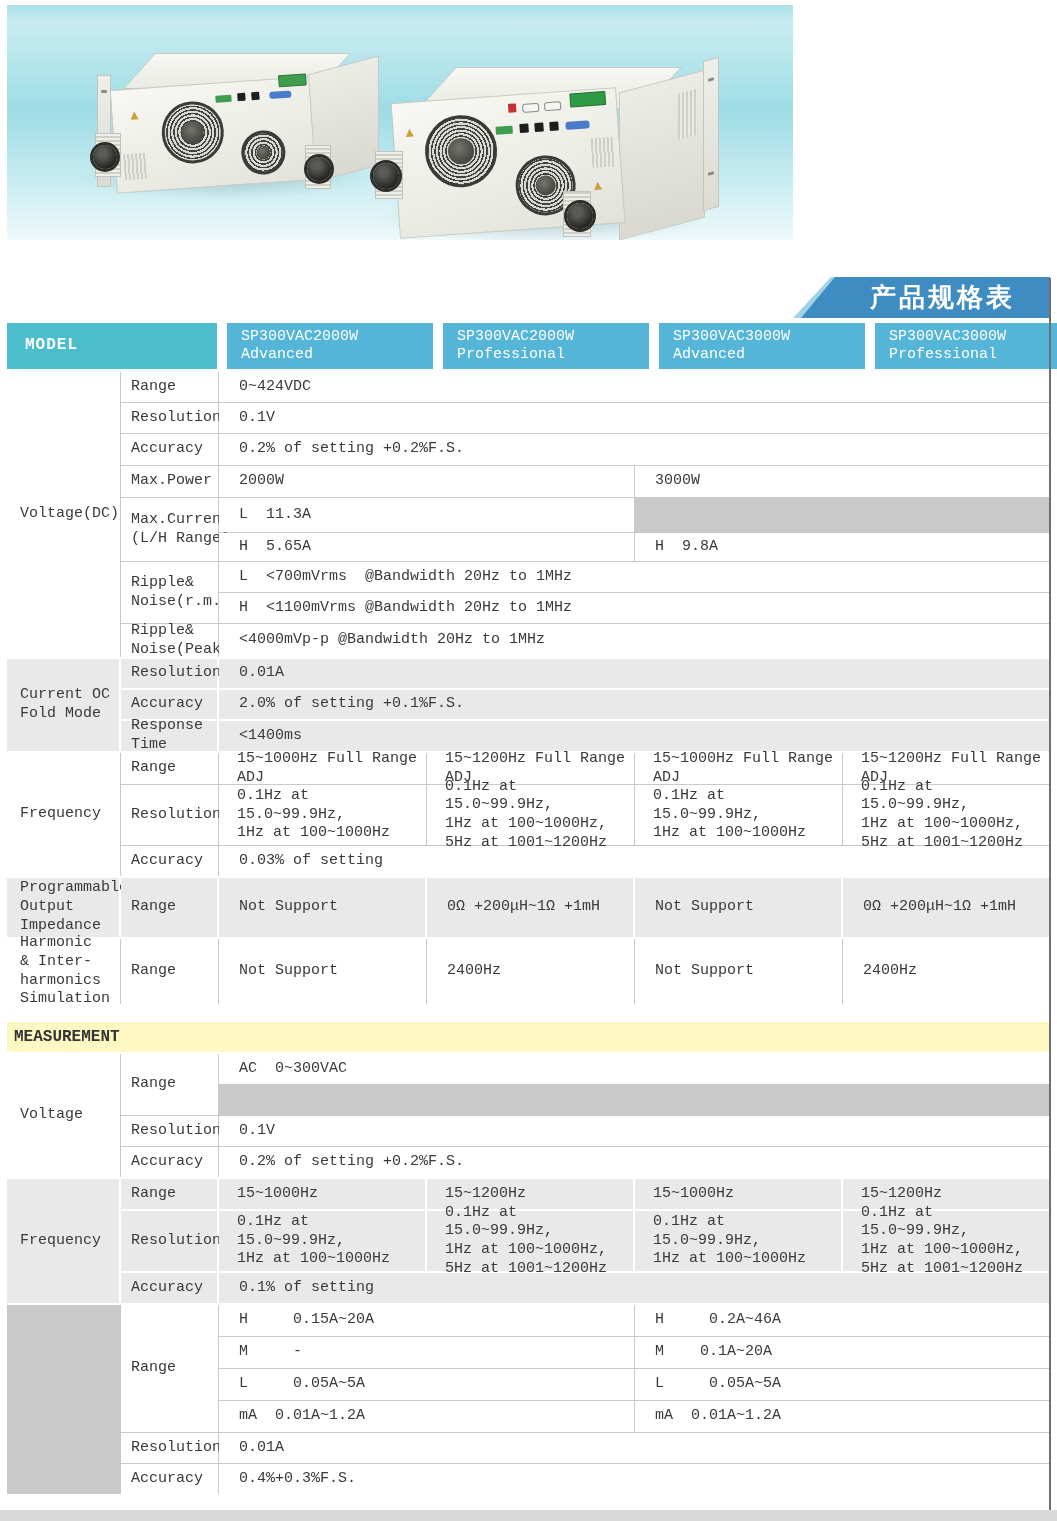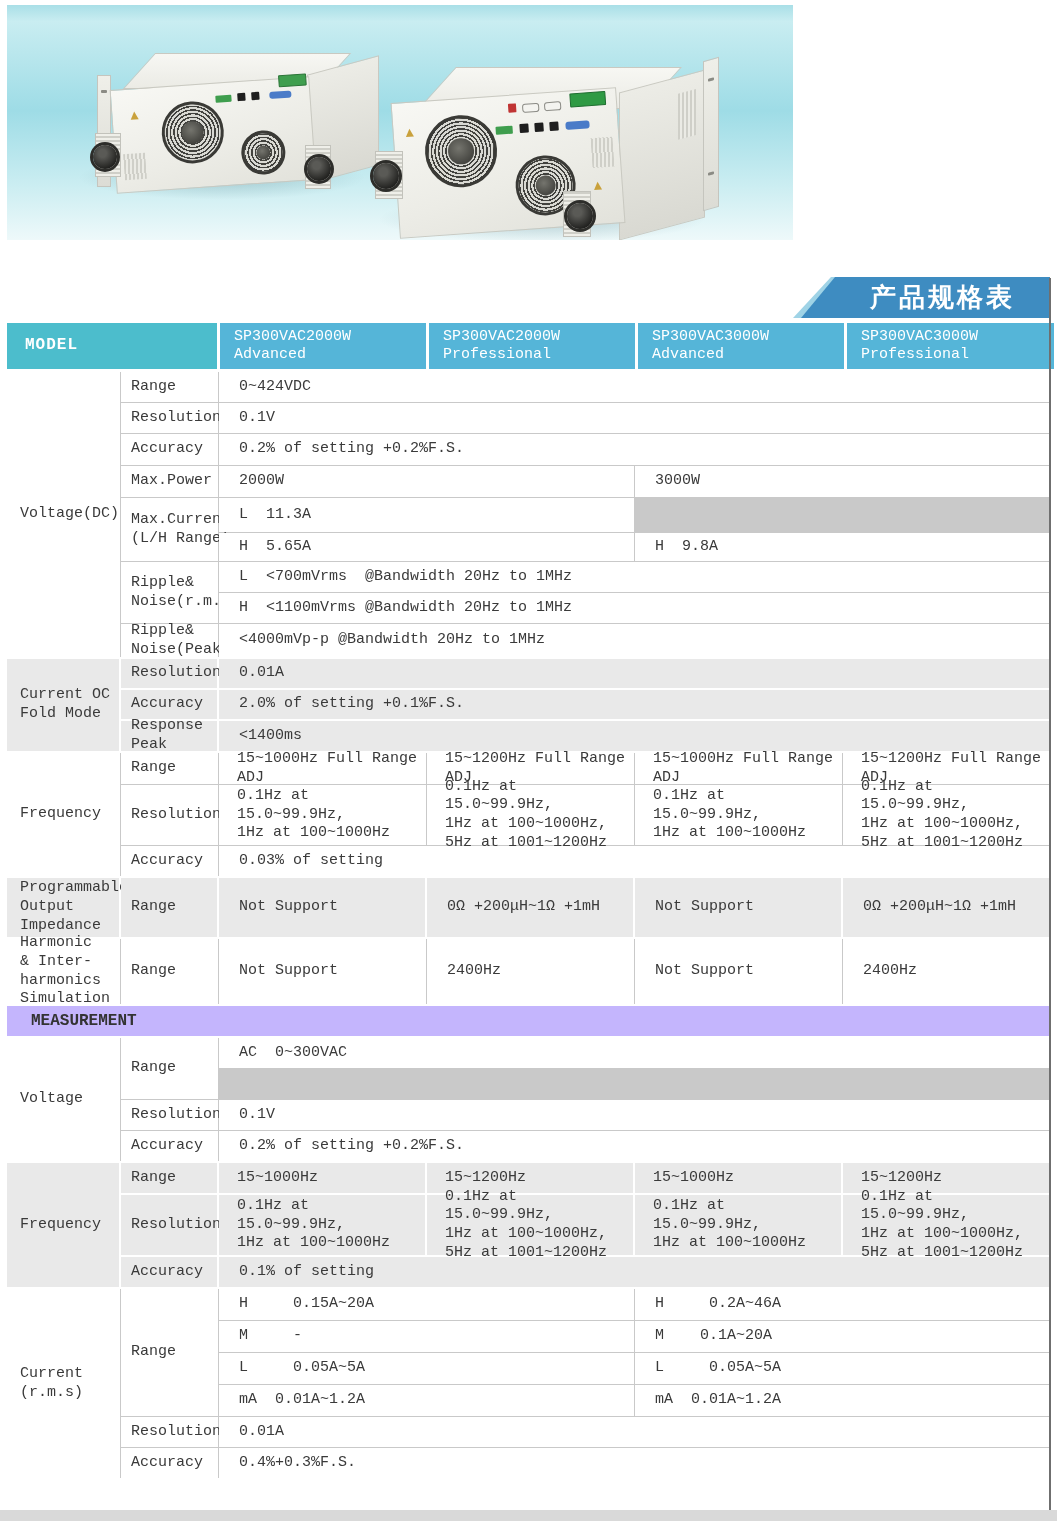--- a/index.html
+++ b/index.html
@@ -32,36 +32,36 @@
   #banner{position:absolute;left:793px;top:277px;width:257px;height:41px;}
   #banner .edge{position:absolute;left:0;top:0;width:100%;height:100%;background:#9fd3e6;
         clip-path:polygon(38px 0,54px 0,13px 100%,0 100%);}
   #banner .main{position:absolute;left:8px;top:0;width:249px;height:100%;background:#3e8cc1;
         clip-path:polygon(34px 0,100% 0,100% 100%,0 100%);
         display:flex;align-items:center;justify-content:center;box-sizing:border-box;padding-left:34px;}
   #banner .main span{color:#fff;font-size:26px;font-weight:bold;letter-spacing:3px;}
 
   
   #spec{position:absolute;left:7px;top:323px;width:1043px;}
-  #mrow{display:grid;grid-template-columns:210px 206px 206px 206px 207px;gap:3px;height:46px;}
+  #mrow{display:grid;grid-template-columns:210px 206px 206px 206px 207px;gap:10px;height:46px;}
   #mrow .hc{display:flex;flex-direction:column;justify-content:center;color:#fff;font-size:15px;line-height:1.22;
         background:#55b5d8;padding-left:14px;box-sizing:border-box;}
   #mrow .hc.model{background:#4cbdcc;font-weight:bold;font-size:16px;letter-spacing:1px;padding-left:18px;justify-content:center;}
 
   .sec{display:grid;grid-template-columns:113px 97px 207px 207px 207px 207px;gap:1px;background:#c9c9c9;
        width:1043px;margin-top:2px;font-size:15px;}
   .sec.first{margin-top:3px;}
   .sec.gray{grid-template-columns:112px 96px 206px 206px 206px 207px;gap:2px;background:#ffffff;}
   .c{display:flex;align-items:center;background:#fff;box-sizing:border-box;white-space:pre-wrap;line-height:1.25;}
   .sec.gray .c{background:#e9e9e9;}
   .grp{padding-left:13px;}
   .lab{padding-left:10px;}
   .val{padding-left:20px;}
-  #measbar{width:1043px;height:30px;margin-top:2px;background:#c4b5fd;display:flex;align-items:center;
-       padding-left:24px;box-sizing:border-box;font-weight:bold;font-size:16px;color:#333;}
+  #measbar{width:1043px;height:30px;margin-top:18px;background:#fef9c3;display:flex;align-items:center;
+       padding-left:7px;box-sizing:border-box;font-weight:bold;font-size:16px;color:#333;}
 
   
   #edge-line{position:absolute;left:1049px;top:278px;width:2px;height:1232px;background:#6f6f6f;}
   #bottom-bar{position:absolute;left:0;top:1510px;width:1057px;height:11px;background:#d9d9d9;}
 </style>
 </head>
 <body>
 
 <div id="page">
 
@@ -180,21 +180,21 @@
     </div>
 
     <div class="sec gray" style="grid-template-rows:29px 29px 30px;">
       <div class="c grp" style="grid-area:1/1/4/2">Current OC
 Fold Mode</div>
       <div class="c lab" style="grid-area:1/2/2/3">Resolution</div>
       <div class="c val" style="grid-area:1/3/2/7">0.01A</div>
       <div class="c lab" style="grid-area:2/2/3/3">Accuracy</div>
       <div class="c val" style="grid-area:2/3/3/7">2.0% of setting +0.1%F.S.</div>
       <div class="c lab" style="grid-area:3/2/4/3">Response
-Peak</div>
+Time</div>
       <div class="c val" style="grid-area:3/3/4/7">&lt;1400ms</div>
     </div>
 
     <div class="sec" style="grid-template-rows:31px 60px 30px;">
       <div class="c grp" style="grid-area:1/1/4/2">Frequency</div>
       <div class="c lab" style="grid-area:1/2/2/3">Range</div>
       <div class="c val" style="grid-area:1/3/2/4;padding-left:18px">15~1000Hz Full Range ADJ</div>
       <div class="c val" style="grid-area:1/4/2/5;padding-left:18px">15~1200Hz Full Range ADJ</div>
       <div class="c val" style="grid-area:1/5/2/6;padding-left:18px">15~1000Hz Full Range ADJ</div>
       <div class="c val" style="grid-area:1/6/2/7;padding-left:18px">15~1200Hz Full Range ADJ</div>
@@ -264,22 +264,20 @@
       <div class="c val" style="grid-area:2/5/3/6;padding-left:18px">0.1Hz at 15.0~99.9Hz,
 1Hz at 100~1000Hz</div>
       <div class="c val" style="grid-area:2/6/3/7;padding-left:18px">0.1Hz at 15.0~99.9Hz,
 1Hz at 100~1000Hz,
 5Hz at 1001~1200Hz</div>
       <div class="c lab" style="grid-area:3/2/4/3">Accuracy</div>
       <div class="c val" style="grid-area:3/3/4/7">0.1% of setting</div>
     </div>
 
     <div class="sec" style="grid-template-rows:31px 31px 31px 31px 30px 30px;">
-      <div class="c grp" style="grid-area:1/1/7/2">Current
-(r.m.s)</div>
       <div class="c lab" style="grid-area:1/2/5/3">Range</div>
       <div class="c val" style="grid-area:1/3/2/5">H     0.15A~20A</div>
       <div class="c val" style="grid-area:1/5/2/7">H     0.2A~46A</div>
       <div class="c val" style="grid-area:2/3/3/5">M     -</div>
       <div class="c val" style="grid-area:2/5/3/7">M    0.1A~20A</div>
       <div class="c val" style="grid-area:3/3/4/5">L     0.05A~5A</div>
       <div class="c val" style="grid-area:3/5/4/7">L     0.05A~5A</div>
       <div class="c val" style="grid-area:4/3/5/5">mA  0.01A~1.2A</div>
       <div class="c val" style="grid-area:4/5/5/7">mA  0.01A~1.2A</div>
       <div class="c lab" style="grid-area:5/2/6/3">Resolution</div>

